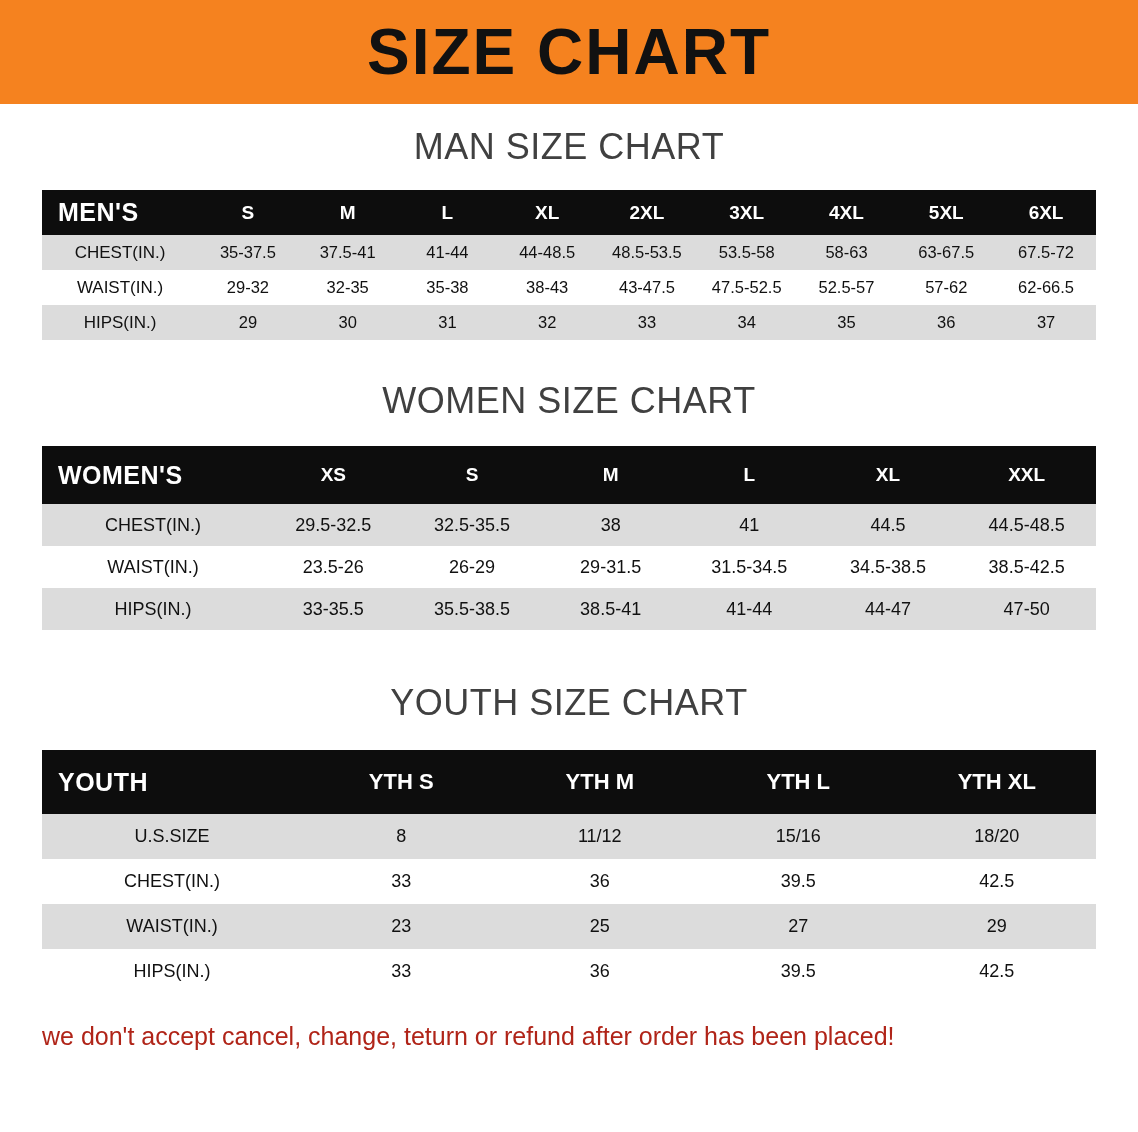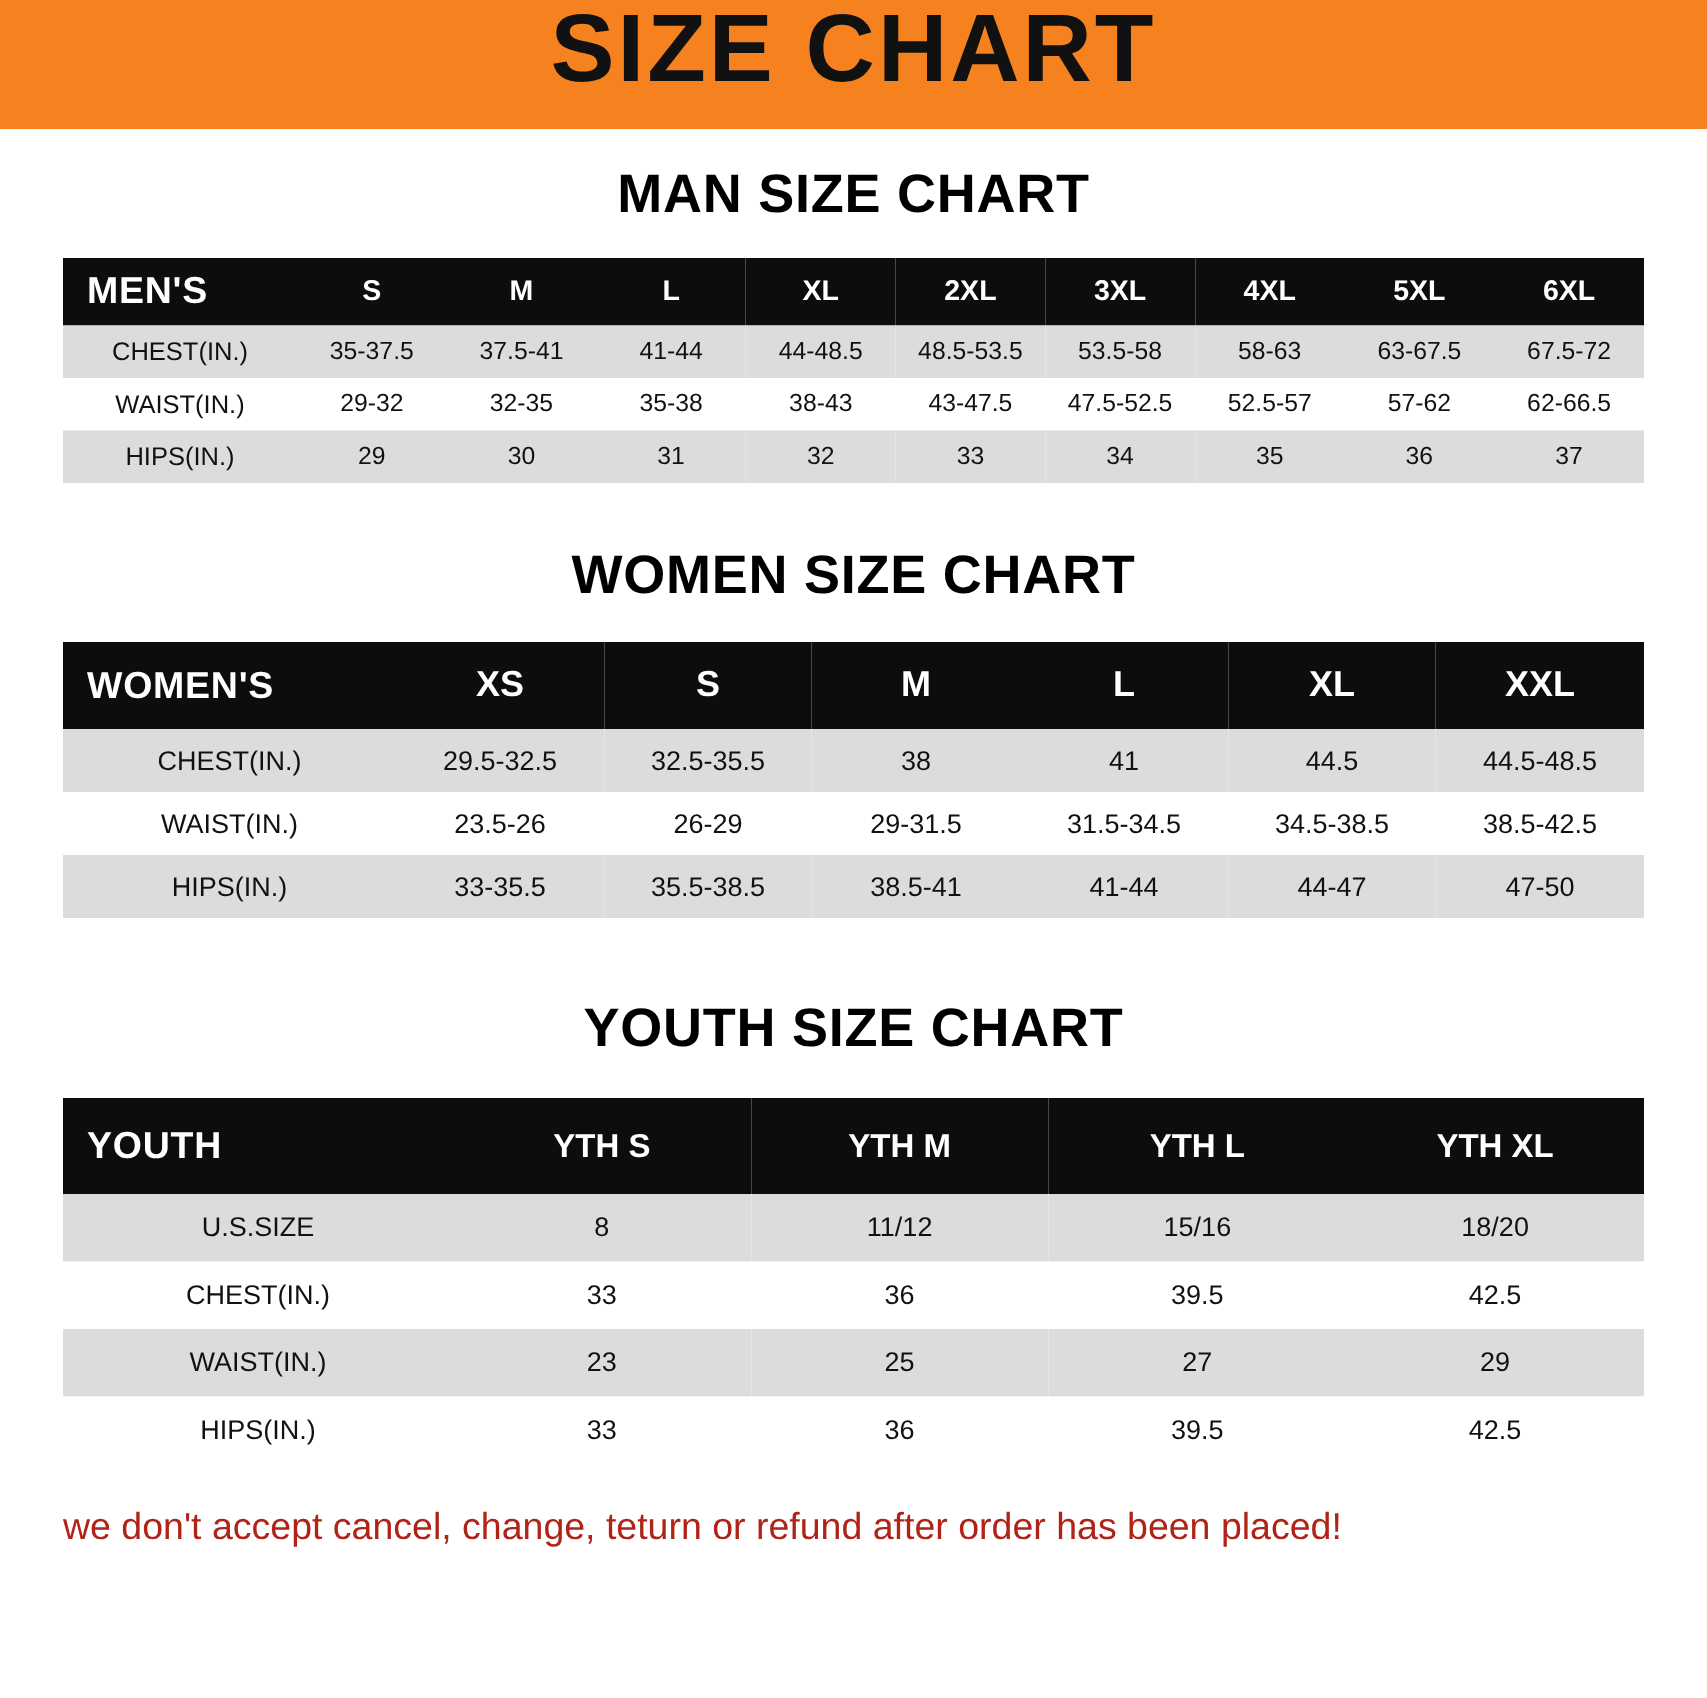--- a/index.html
+++ b/index.html
@@ -12,41 +12,42 @@
     width: 1138px;
     height: 1132px;
     font-family: "Liberation Sans", sans-serif;
     color: #000;
     overflow: hidden;
     position: relative;
   }
 
   
   .banner {
-    height: 86px;
+    height: 104px;
     background: #f5821f;
     display: flex;
+    align-items: center;
     justify-content: center;
   }
   .banner-title {
     font-family: "Liberation Sans", sans-serif;
     font-weight: bold;
     font-size: 64px;
     letter-spacing: 2px;
     color: #111;
     line-height: 1;
   }
 
   
   .section-heading {
     text-align: center;
-    font-weight: bold;
+    font-weight: normal;
     font-size: 36px;
     letter-spacing: 0.5px;
-    color: #000000;
+    color: #404040;
   }
   .h-man    { margin-top: 22px; margin-bottom: 22px; }
   .h-women  { margin-top: 40px; margin-bottom: 24px; }
   .h-youth  { margin-top: 52px; margin-bottom: 26px; }
 
   
   .table-wrap {
     margin: 0 42px;
   }
   table {
@@ -78,21 +79,21 @@
 
   
   #men-table thead th { height: 45px; font-size: 19px; }
   #men-table thead th.label-col { font-size: 25px; letter-spacing: 0.5px; }
   #men-table tbody tr { height: 35px; }
   #men-table tbody td { font-size: 16.5px; }
   #men-table tbody td.label-col { font-size: 17px; }
   #men-table col.c0 { width: 156px; }
 
   
-  #women-table thead th { height: 58px; font-size: 24px; }
+  #women-table thead th { height: 58px; font-size: 19px; }
   #women-table thead th.label-col { font-size: 25px; letter-spacing: 0.5px; }
   #women-table tbody tr { height: 42px; }
   #women-table tbody td { font-size: 18px; }
   #women-table tbody td.label-col { font-size: 18px; }
   #women-table col.c0 { width: 222px; }
 
   
   #youth-table thead th { height: 64px; font-size: 22px; }
   #youth-table thead th.label-col { font-size: 25px; letter-spacing: 0.5px; }
   #youth-table tbody tr { height: 45px; }

